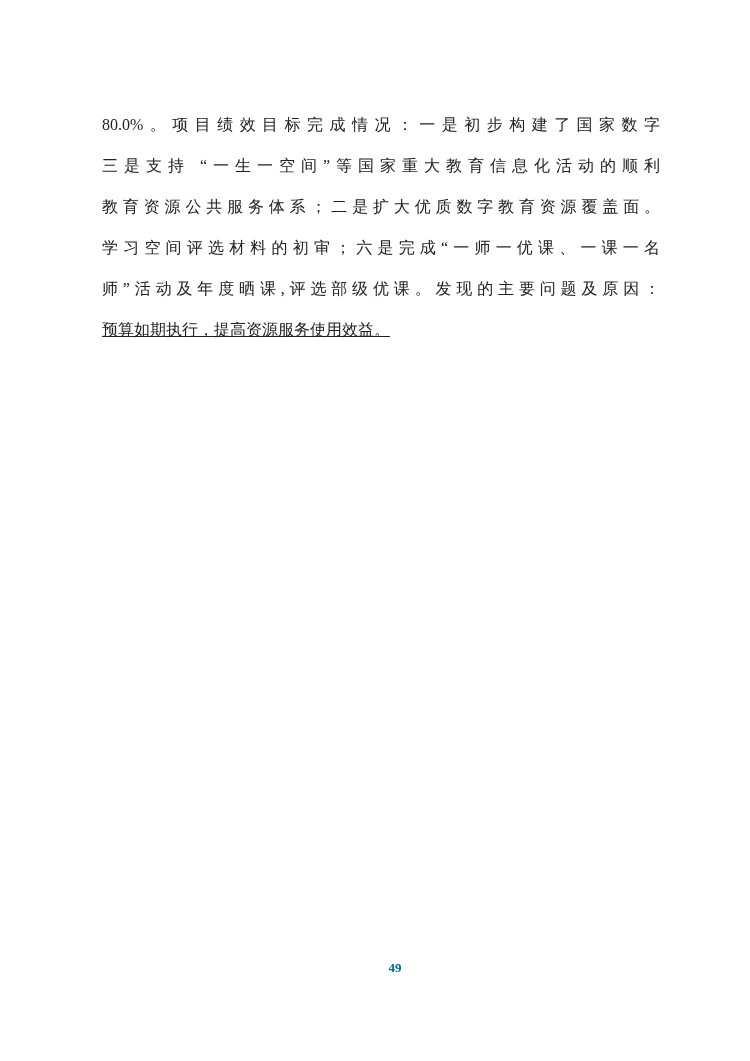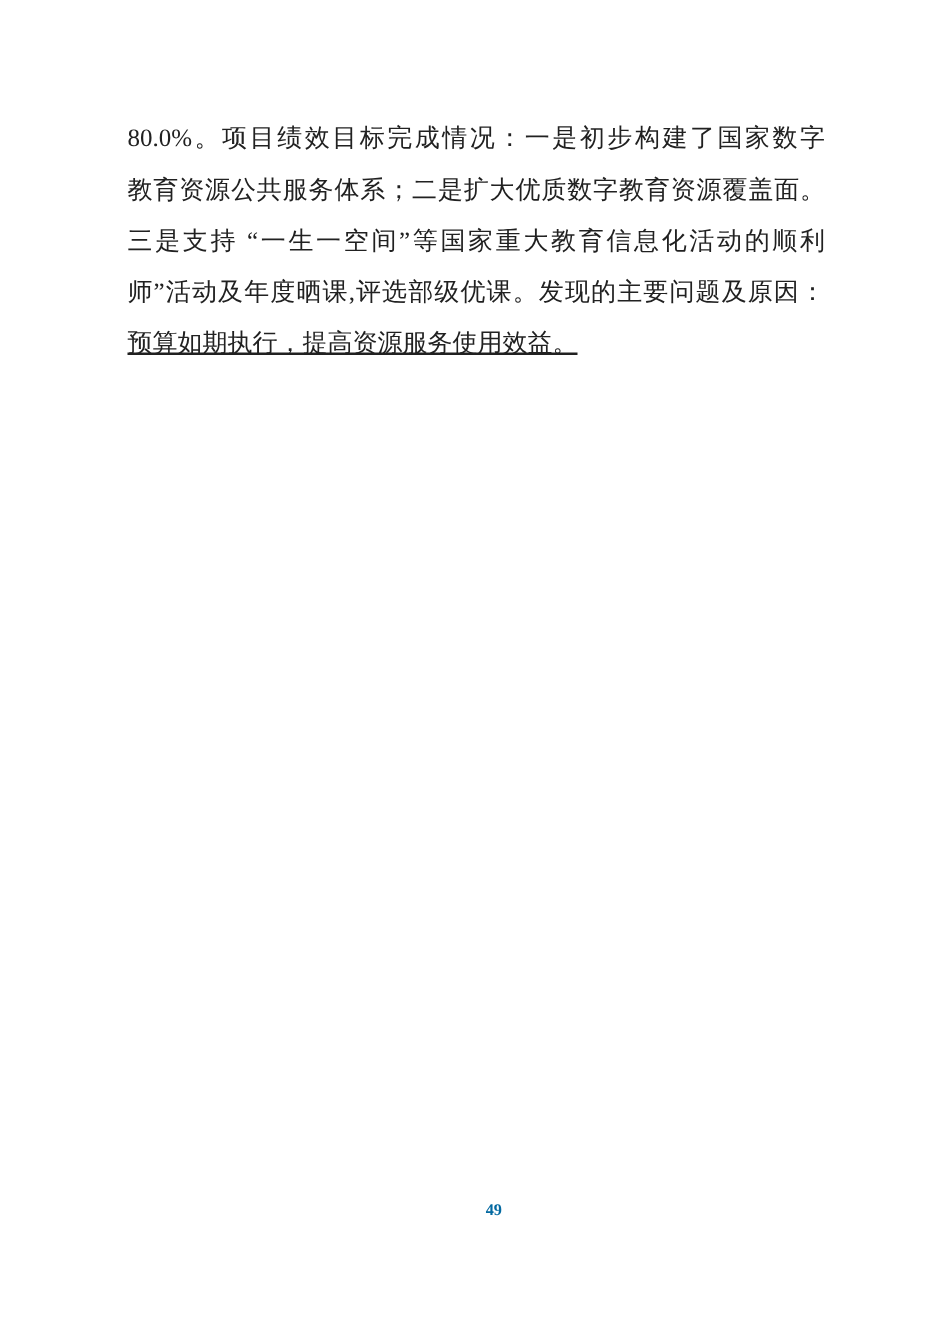--- a/index.html
+++ b/index.html
@@ -11,24 +11,24 @@
       position: relative;
       width: 750px;
       height: 1061px;
       background: #ffffff;
       overflow: hidden;
       font-family: "Liberation Serif", "DejaVu Serif", serif;
     }
     .text-block {
       position: absolute;
       left: 102px;
-      top: 91px;
+      top: 104px;
       width: 558px;
       color: #212121;
-      font-size: 20px;
+      font-size: 16px;
       line-height: 41px;
     }
     .text-line {
       width: 100%;
       text-align: justify;
       text-align-last: justify;
       white-space: nowrap0; 
     }
     .text-line.last-line {
       text-align-last: left;
@@ -46,20 +46,21 @@
       font-family: "Liberation Serif", "DejaVu Serif", serif;
       margin-left: 20px;
     }
   </style>
 </head>
 <body>
 
 <div class="page">
   <div class="text-block">
     <div class="text-line">80.0%。项目绩效目标完成情况：一是初步构建了国家数字</div>
+    <div class="text-line">三是支持 “一生一空间”等国家重大教育信息化活动的顺利</div>
     <div class="text-line">教育资源公共服务体系；二是扩大优质数字教育资源覆盖面。</div>
-    <div class="text-line">三是支持 “一生一空间”等国家重大教育信息化活动的顺利</div>
+    <div class="text-line">学习空间评选材料的初审；六是完成“一师一优课、一课一名</div>
     <div class="text-line">师”活动及年度晒课,评选部级优课。发现的主要问题及原因：</div>
     <div class="text-line last-line">预算如期执行，提高资源服务使用效益。</div>
   </div>
 
   <div class="page-number">49</div>
 </div>
 
 </body></html>

